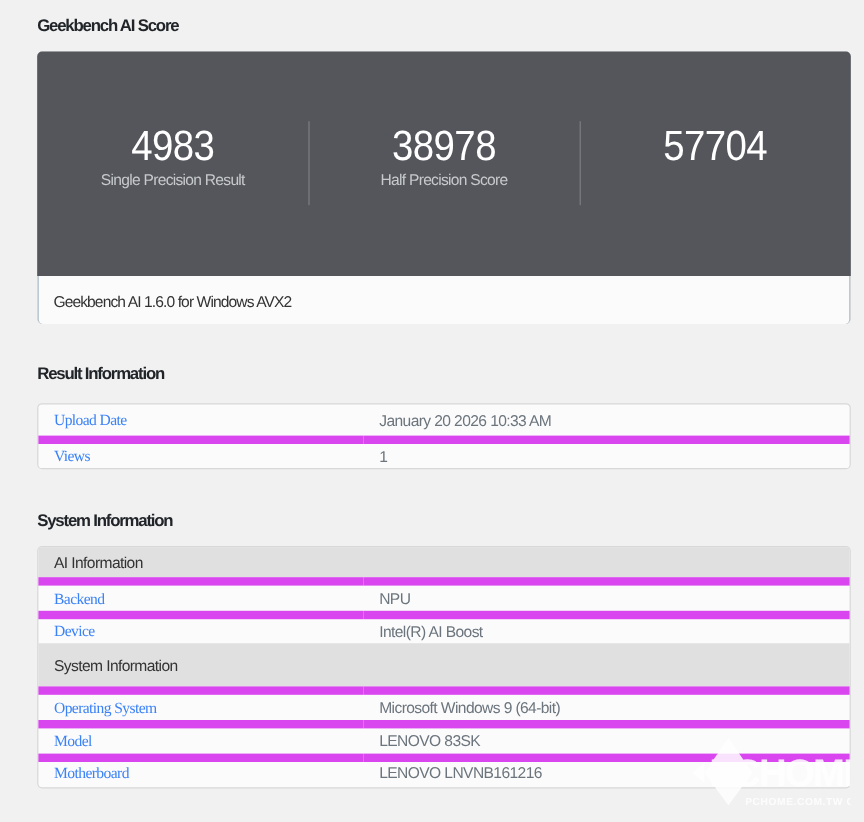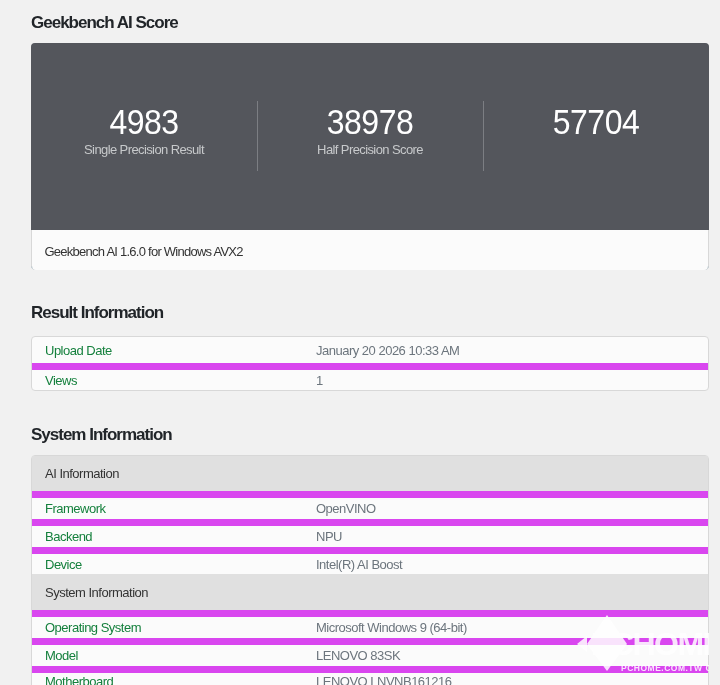--- a/index.html
+++ b/index.html
@@ -4,21 +4,21 @@
 <style>
   * { margin:0; padding:0; box-sizing:border-box; }
   html,body { width:720px; height:685px; overflow:hidden; }
   body {
     background:#f1f1f1;
     font-family:"Liberation Sans", sans-serif;
     position:relative;
   }
   .abs { position:absolute; }
   h2 {
-    font-size:17px; font-weight:bold; color:#212529;
+    font-size:14px; font-weight:bold; color:#212529;
     line-height:1; letter-spacing:-1px;
   }
   
   #card1 {
     left:31px; top:43px; width:678px; height:227px;
     background:#0c4a6e; border:1px solid #d8d8d8; border-radius:4px;
   }
   #banner {
     position:absolute; left:-1px; top:-1px; width:678px; height:187px;
     background:#54565c; border-radius:4px 4px 0 0;
@@ -32,29 +32,29 @@
     background:#fbfbfb; border-radius:0 0 4px 4px;
     font-size:13px; color:#333; line-height:43px; padding-left:12.5px; letter-spacing:-0.75px;
   }
   
   table { border-collapse:separate; border-spacing:0; width:678px; font-size:13px; letter-spacing:-0.5px; }
   .tcard {
     background:#fbfbfb; border:1px solid #d8d8d8; border-radius:4px;
   }
   td { height:26px; padding:0 0 0 13px; vertical-align:middle; }
   tr.r2 td { height:27px; }
-  td.k { width:271px; color:#15803d; }
+  td.k { width:271px; color:#3b82f6;font-family:Liberation Serif, serif; }
   td.v { color:#6c757d; }
   tr + tr td { border-top:7px solid #d946ef; }
   tr.band td {
     height:35px; background:#e0e0e0; color:#333; border-top:none;
   }
   table.t2 td { height:28px; }
   table.t2 td.dev { height:27px; }
-  table.t2 tr.band td { height:35px; }
+  table.t2 tr.band td { height:25px; }
   table.t2 tr.band2 td { height:36px; }
   table.t2 tr.last td { padding-bottom:4px; }
   
   #wm { left:575px; top:610px; width:134px; height:68px; opacity:0.85; overflow:hidden; }
 </style>
 </head>
 <body>
   <h2 class="abs" style="left:31px; top:13.5px;">Geekbench AI Score</h2>
 
   <div id="card1" class="abs">
@@ -92,24 +92,20 @@
   </table>
 
   <h2 class="abs" style="left:31px; top:426px;">System Information</h2>
 
   <table class="abs tcard t2" style="left:31px; top:455px;">
     <tbody>
       <tr class="band">
         <td colspan="2">AI Information</td>
       </tr>
     <tr>
-        <td class="k">Framework</td>
-        <td class="v">OpenVINO</td>
-      </tr>
-    <tr>
         <td class="k">Backend</td>
         <td class="v">NPU</td>
       </tr>
     <tr>
         <td class="k dev">Device</td>
         <td class="v dev">Intel(R) AI Boost</td>
       </tr>
     <tr class="band band2">
         <td colspan="2">System Information</td>
       </tr>

